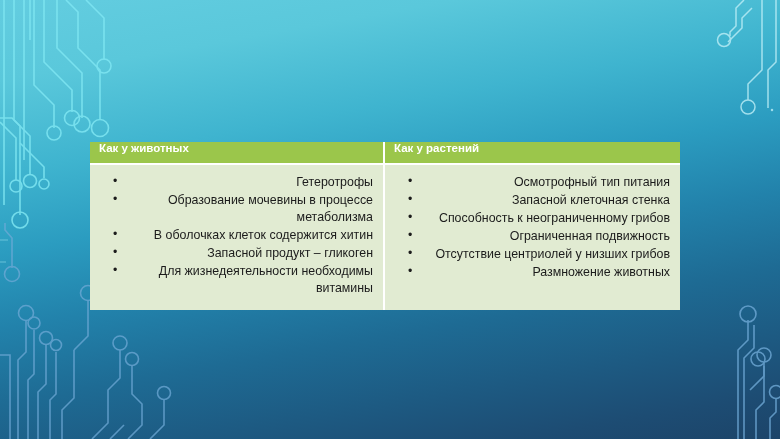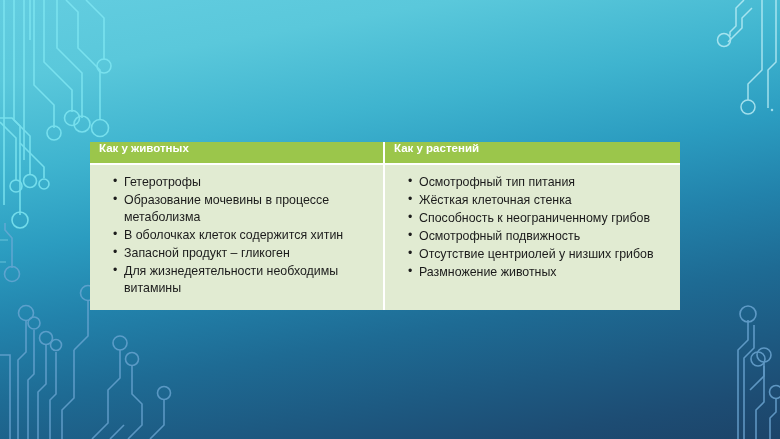--- a/index.html
+++ b/index.html
@@ -54,20 +54,21 @@
     border-right: 2px solid #ffffff;
     line-height: 1.1;
   }
   #content-table th:last-child { border-right: none; }
   #content-table td {
     background: #e1ebd2;
     vertical-align: top;
     padding: 9px 10px 12px 6px;
     border-right: 2px solid #ffffff;
     border-top: 2px solid #ffffff;
+    text-align: right;
   }
   #content-table td:last-child { border-right: none; margin-top: 20px; }
   ul.bullets {
     margin: 0;
     padding: 0 0 0 17px;
     list-style: none;
   }
   ul.bullets li {
     position: relative;
     font-size: 12.4px;
@@ -203,23 +204,23 @@
             <li>Гетеротрофы</li>
             <li>Образование мочевины в процессе метаболизма</li>
             <li>В оболочках клеток содержится хитин</li>
             <li>Запасной продукт – гликоген</li>
             <li>Для жизнедеятельности необходимы витамины</li>
           </ul>
         </td>
         <td>
           <ul class="bullets">
             <li>Осмотрофный тип питания</li>
-            <li>Жёсткая клеточная стенка</li>
+            <li>Запасной клеточная стенка</li>
             <li>Способность к неограниченному грибов</li>
-            <li>Осмотрофный подвижность</li>
+            <li>Ограниченная подвижность</li>
             <li>Отсутствие центриолей у низших грибов</li>
             <li>Размножение животных</li>
           </ul>
         </td>
       </tr>
     </tbody>
   </table>
 
 </div>
 

